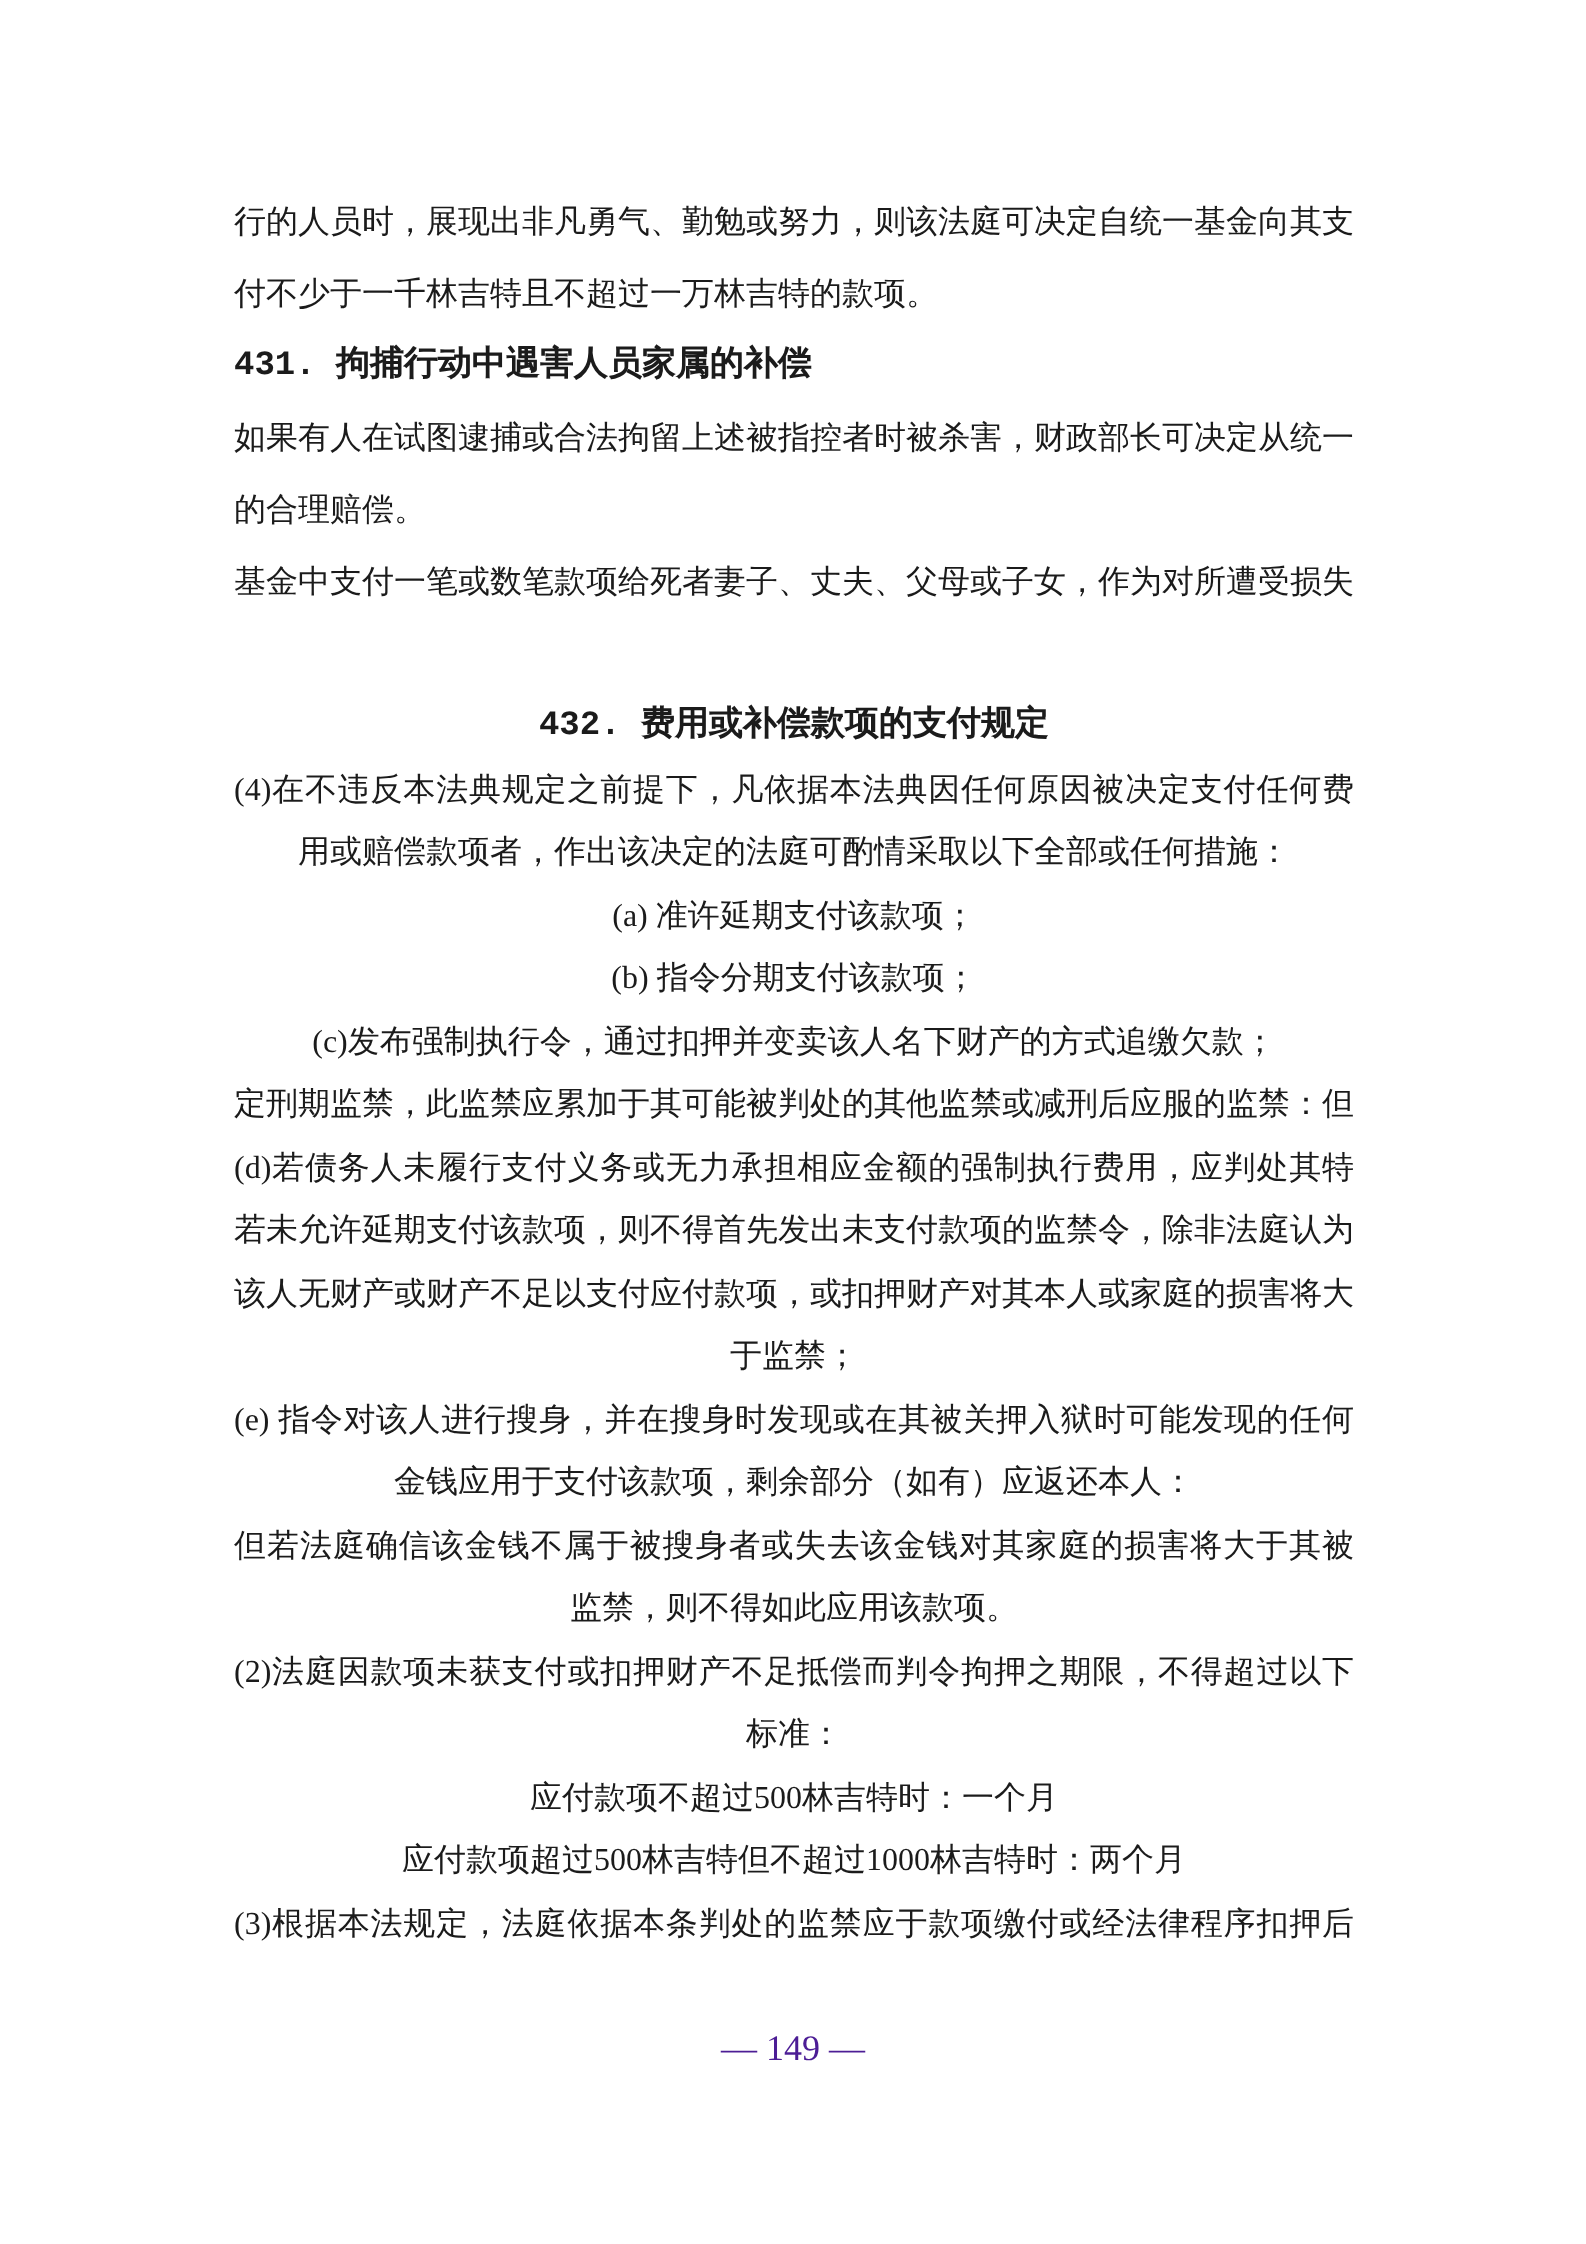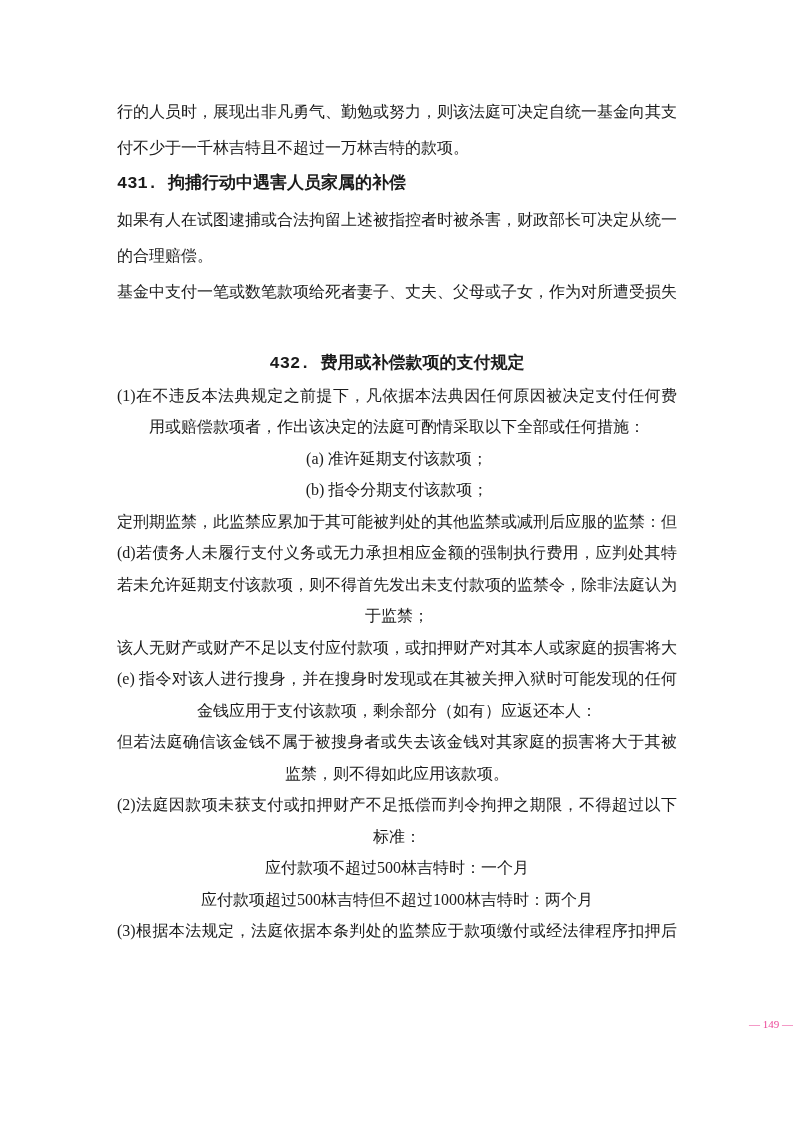--- a/index.html
+++ b/index.html
@@ -41,48 +41,49 @@
     text-align-last: justify;
   }
   .spacer {
     height: 38px;
   }
   .footer {
     position: absolute;
     top: 1012px;
     left: 0;
     width: 100%;
-    text-align: right;
-    font-size: 11px;
+    text-align: center;
+    font-size: 18px;
     line-height: 24px;
-    color: #ec4899;
+    color: #4c1d95;
   }
 </style>
 </head>
 <body>
 
 <div class="page">
   <div class="content">
       <div class="line lh-top full">行的人员时，展现出非凡勇气、勤勉或努力，则该法庭可决定自统一基金向其支</div>
       <div class="line lh-top">付不少于一千林吉特且不超过一万林吉特的款项。</div>
       <div class="line heading lh-top">431. 拘捕行动中遇害人员家属的补偿</div>
       <div class="line lh-top full">如果有人在试图逮捕或合法拘留上述被指控者时被杀害，财政部长可决定从统一</div>
       <div class="line lh-top">的合理赔偿。</div>
       <div class="line lh-top full">基金中支付一笔或数笔款项给死者妻子、丈夫、父母或子女，作为对所遭受损失</div>
       <div class="spacer"></div>
       <div class="line heading lh-main">432. 费用或补偿款项的支付规定</div>
-      <div class="line lh-main full">(1)在不违反本法典规定之前提下，凡依据本法典因任何原因被决定支付任何费</div>
+      <div class="line lh-main full">(4)在不违反本法典规定之前提下，凡依据本法典因任何原因被决定支付任何费</div>
       <div class="line lh-main">用或赔偿款项者，作出该决定的法庭可酌情采取以下全部或任何措施：</div>
       <div class="line lh-main">(a) 准许延期支付该款项；</div>
       <div class="line lh-main">(b) 指令分期支付该款项；</div>
+      <div class="line lh-main">(c)发布强制执行令，通过扣押并变卖该人名下财产的方式追缴欠款；</div>
       <div class="line lh-main full">定刑期监禁，此监禁应累加于其可能被判处的其他监禁或减刑后应服的监禁：但</div>
       <div class="line lh-main full">(d)若债务人未履行支付义务或无力承担相应金额的强制执行费用，应判处其特</div>
       <div class="line lh-main full">若未允许延期支付该款项，则不得首先发出未支付款项的监禁令，除非法庭认为</div>
+      <div class="line lh-main full">该人无财产或财产不足以支付应付款项，或扣押财产对其本人或家庭的损害将大</div>
       <div class="line lh-main">于监禁；</div>
-      <div class="line lh-main full">该人无财产或财产不足以支付应付款项，或扣押财产对其本人或家庭的损害将大</div>
       <div class="line lh-main full">(e) 指令对该人进行搜身，并在搜身时发现或在其被关押入狱时可能发现的任何</div>
       <div class="line lh-main">金钱应用于支付该款项，剩余部分（如有）应返还本人：</div>
       <div class="line lh-main full">但若法庭确信该金钱不属于被搜身者或失去该金钱对其家庭的损害将大于其被</div>
       <div class="line lh-main">监禁，则不得如此应用该款项。</div>
       <div class="line lh-main full">(2)法庭因款项未获支付或扣押财产不足抵偿而判令拘押之期限，不得超过以下</div>
       <div class="line lh-main">标准：</div>
       <div class="line lh-main">应付款项不超过500林吉特时：一个月</div>
       <div class="line lh-main">应付款项超过500林吉特但不超过1000林吉特时：两个月</div>
       <div class="line lh-main full">(3)根据本法规定，法庭依据本条判处的监禁应于款项缴付或经法律程序扣押后</div>
     </div>

